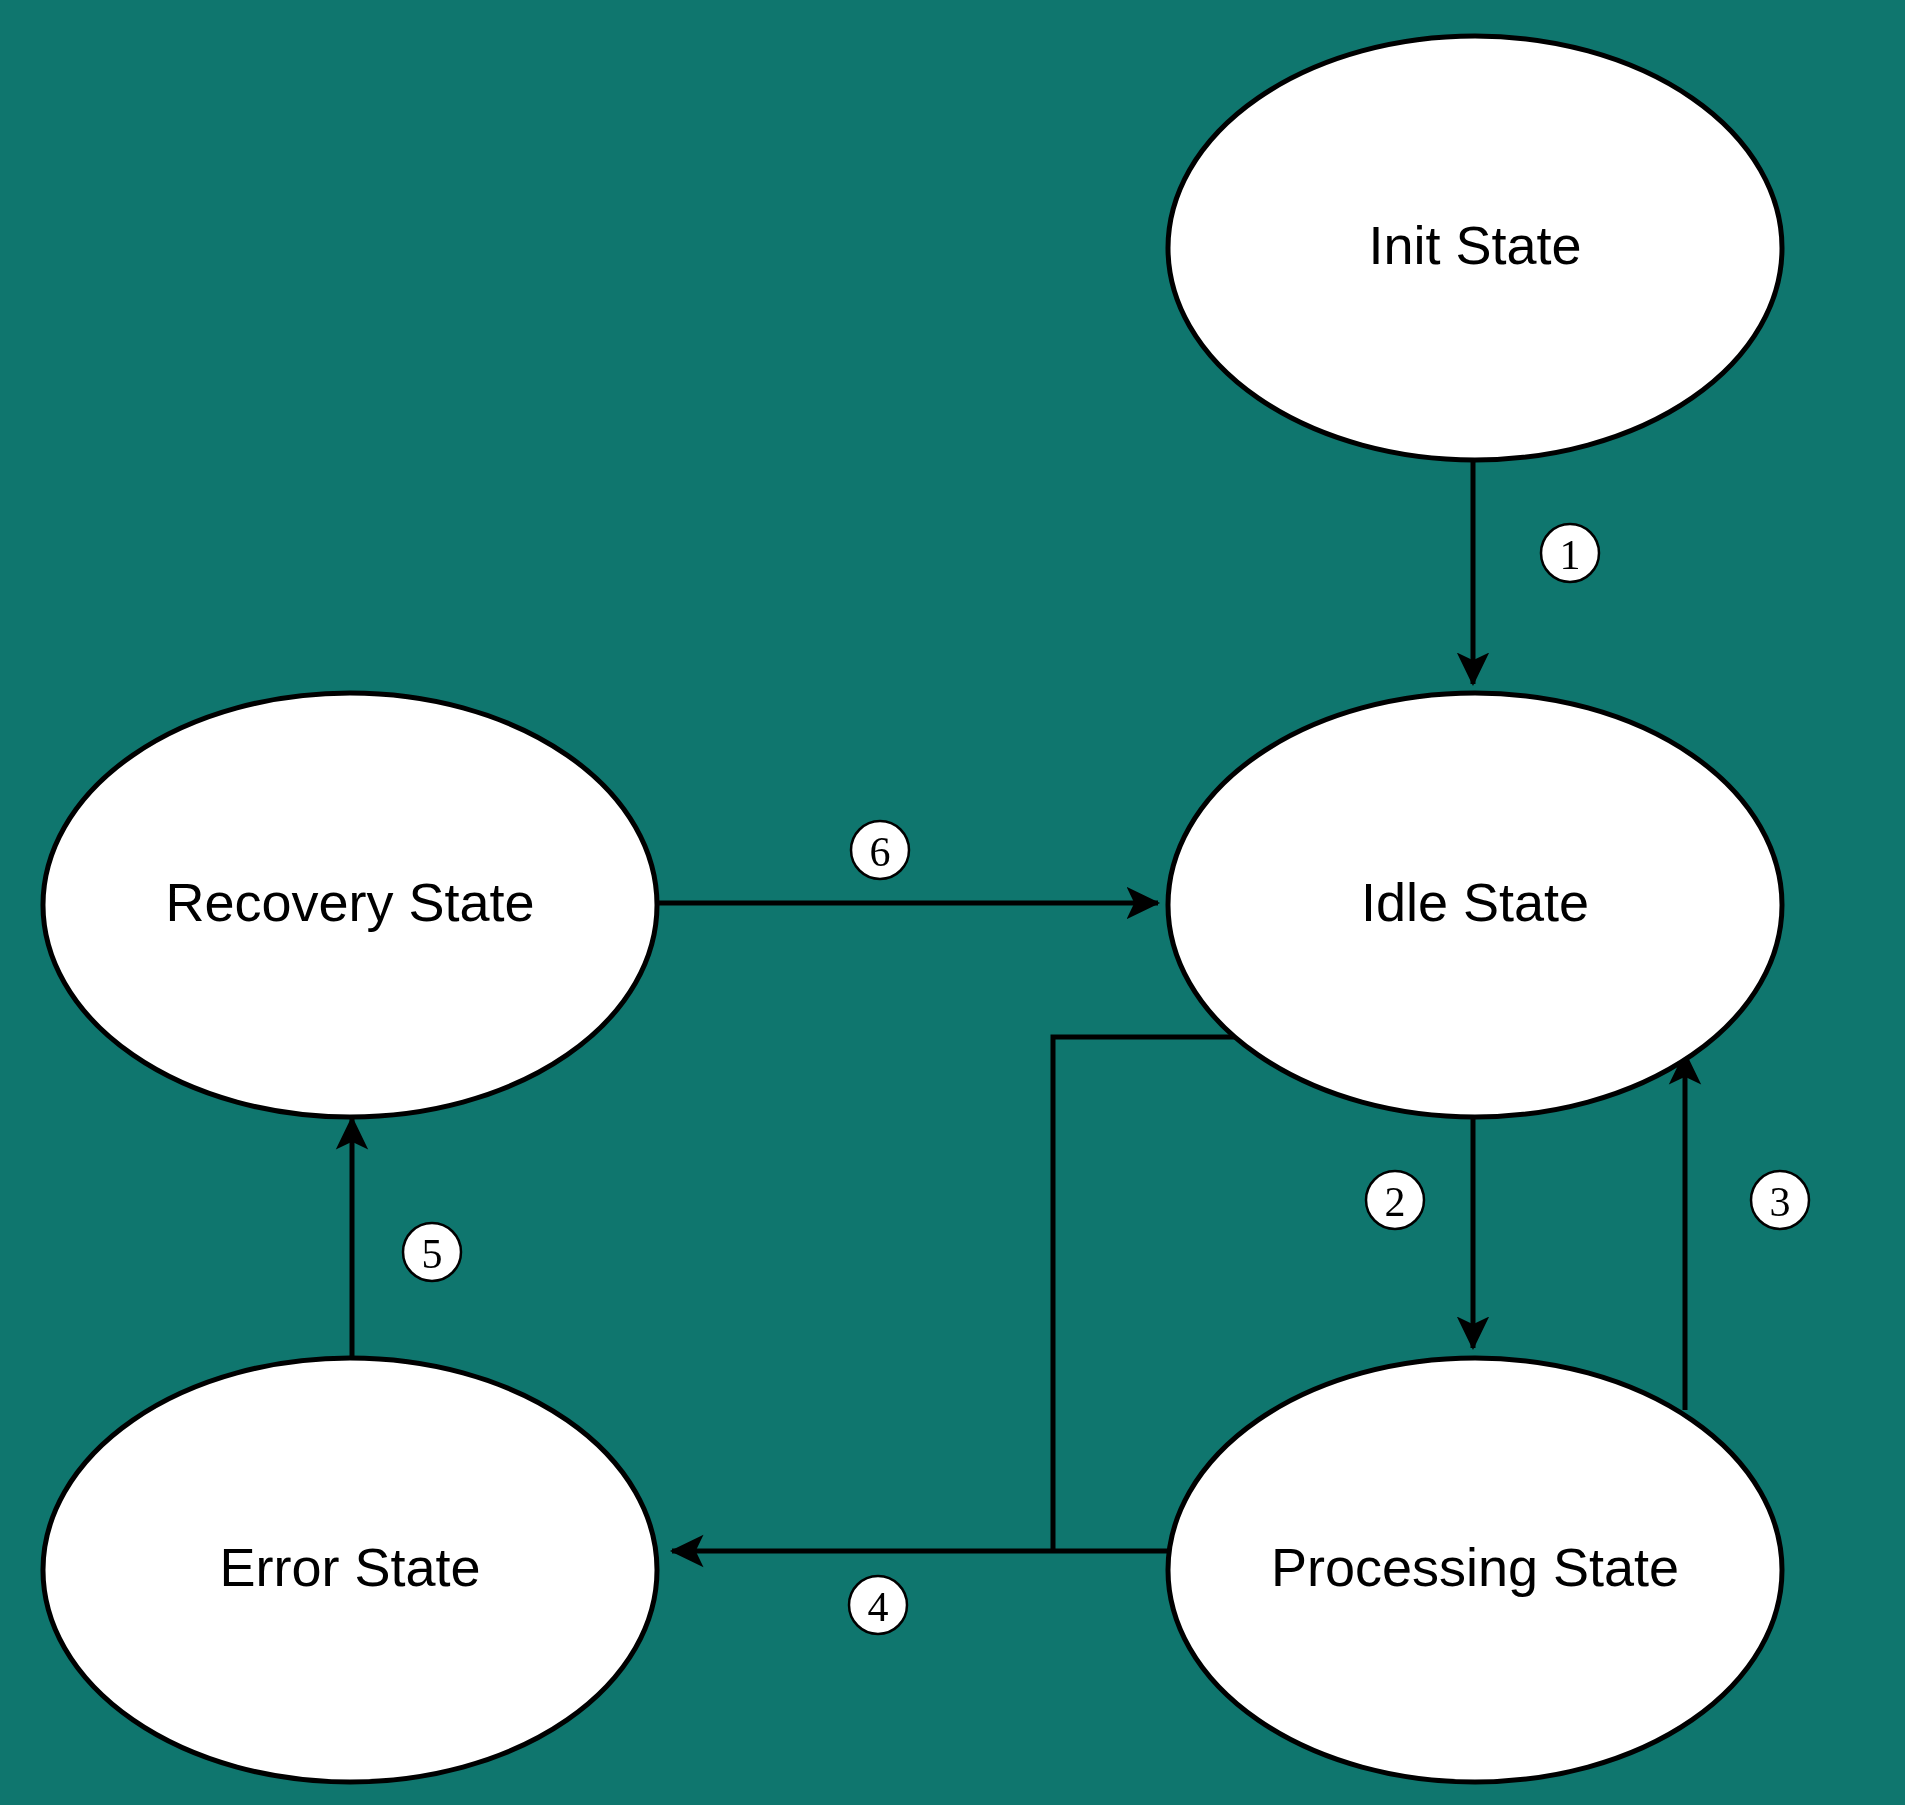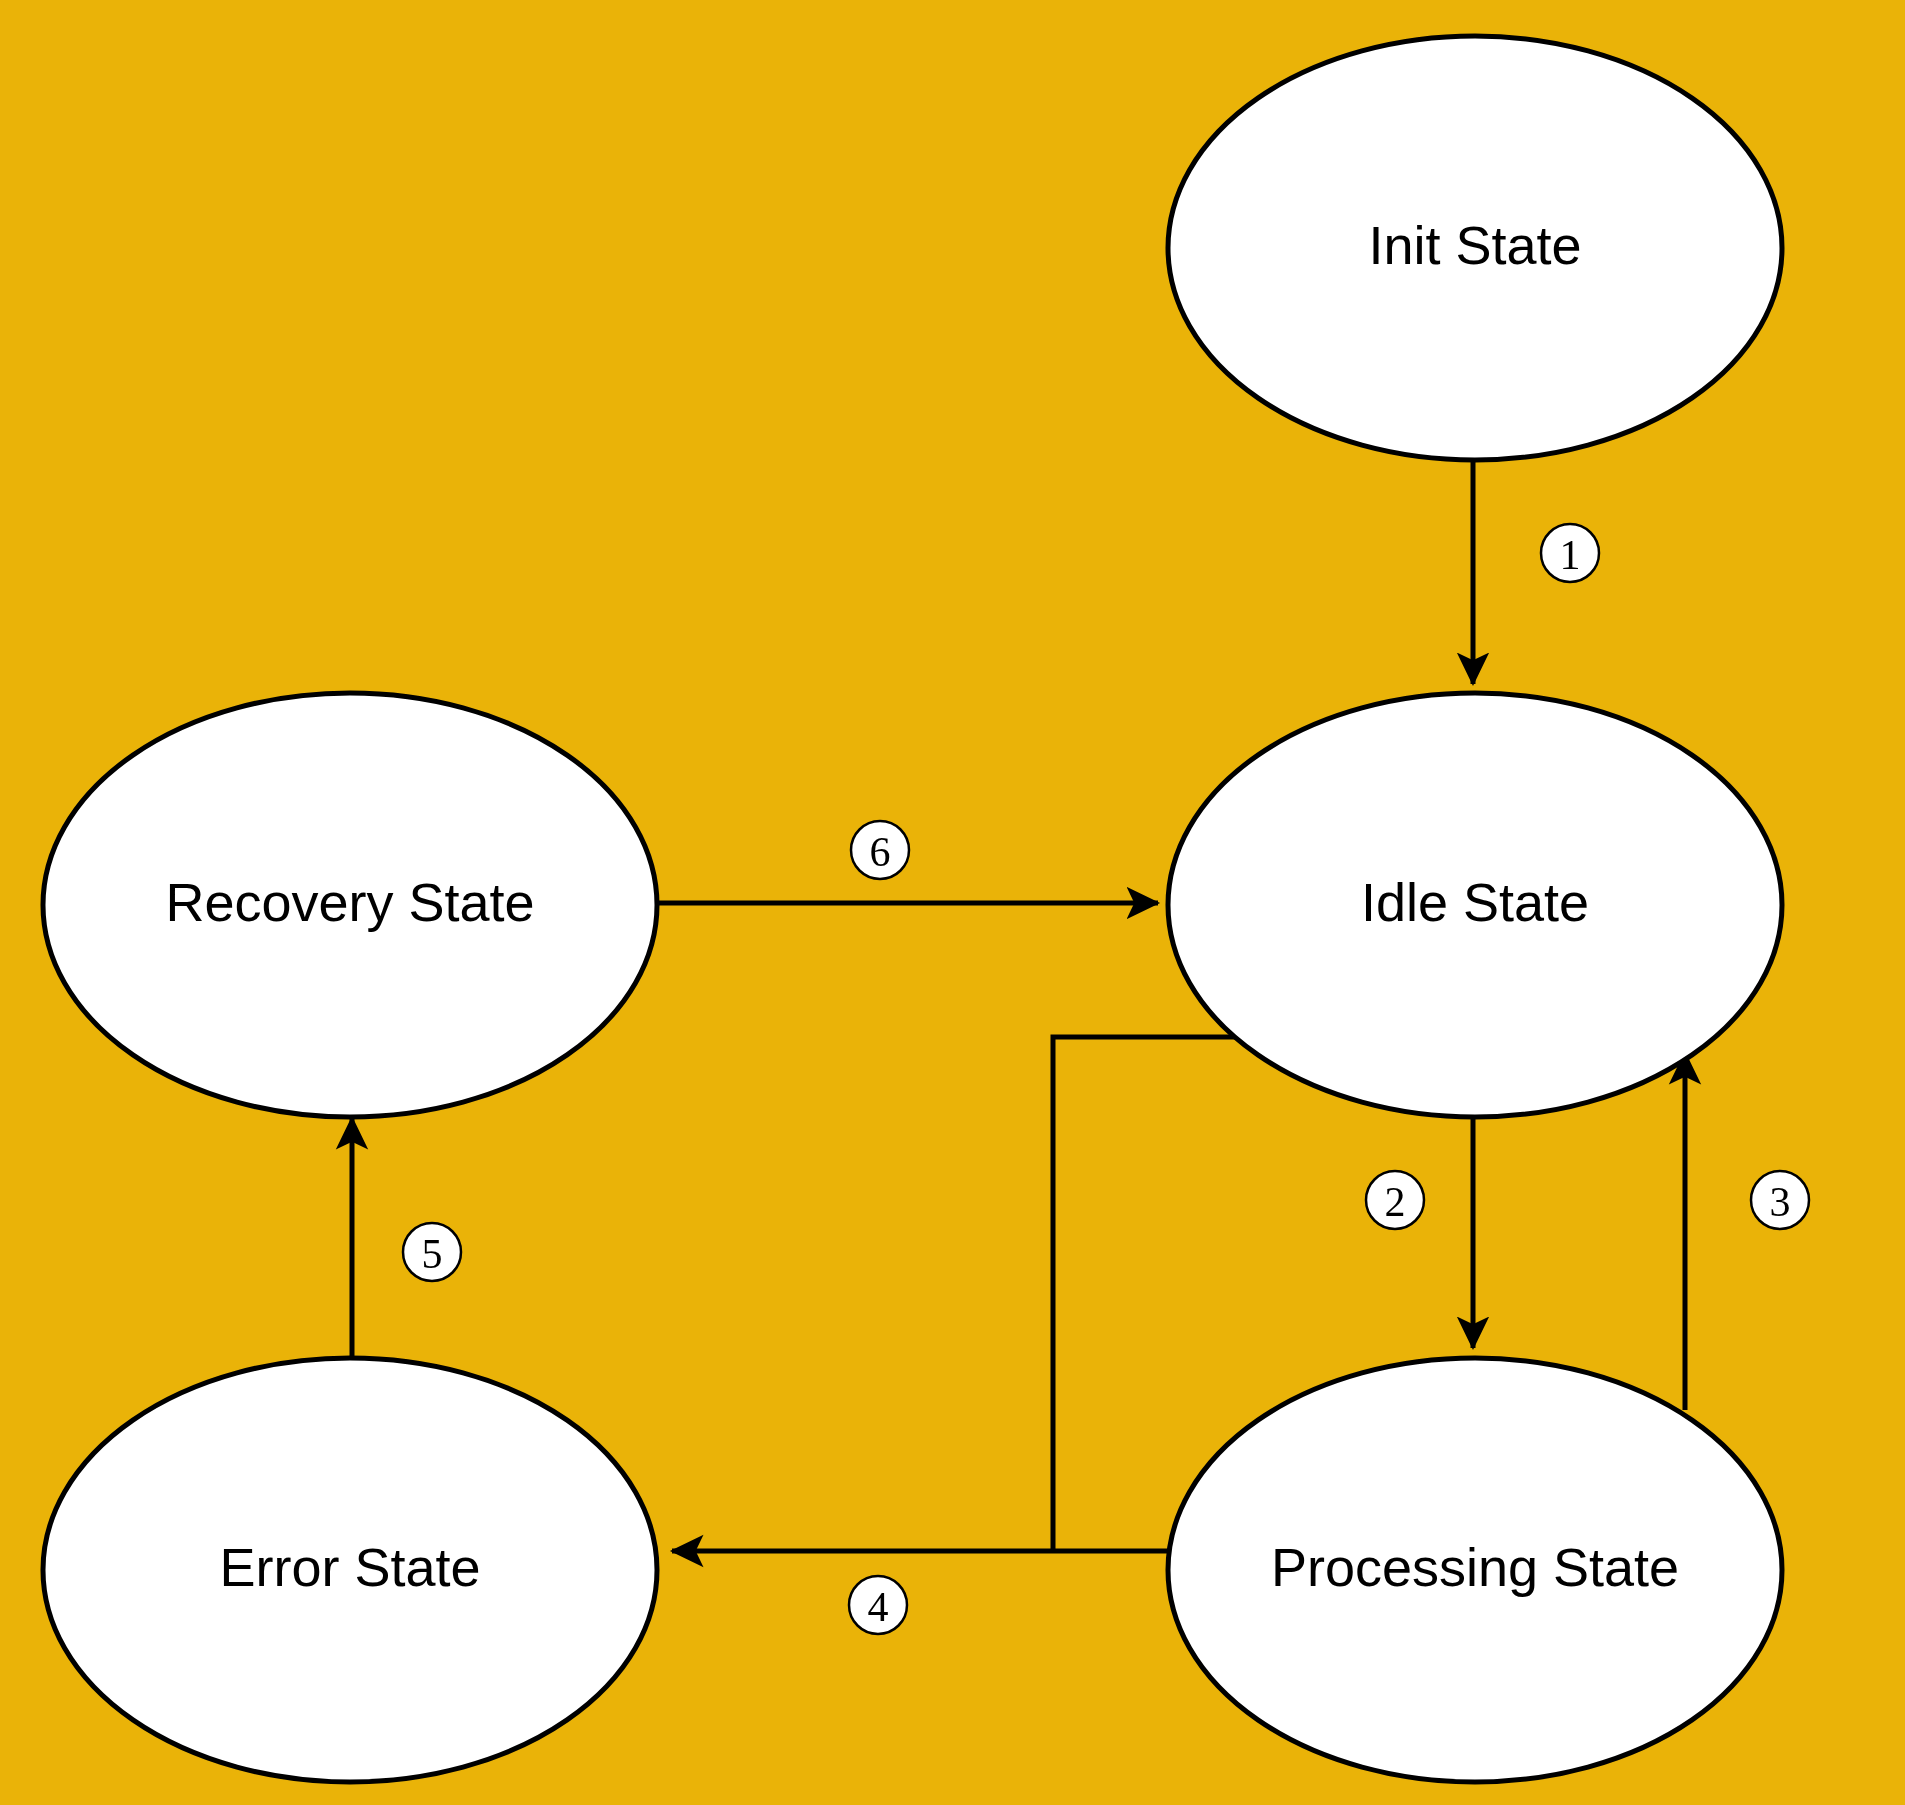--- a/index.html
+++ b/index.html
@@ -11,21 +11,21 @@
   body {
     width: 1905px;
     height: 1805px;
     overflow: hidden;
     font-family: "Liberation Sans", sans-serif;
   }
   #diagram-root {
     position: relative;
     width: 1905px;
     height: 1805px;
-    background: #eab308;
+    background: #0f766e;
   }
   #diagram-svg {
     position: absolute;
     top: 0;
     left: 0;
     width: 1905px;
     height: 1805px;
     display: block;
   }
   .node-ellipse {

